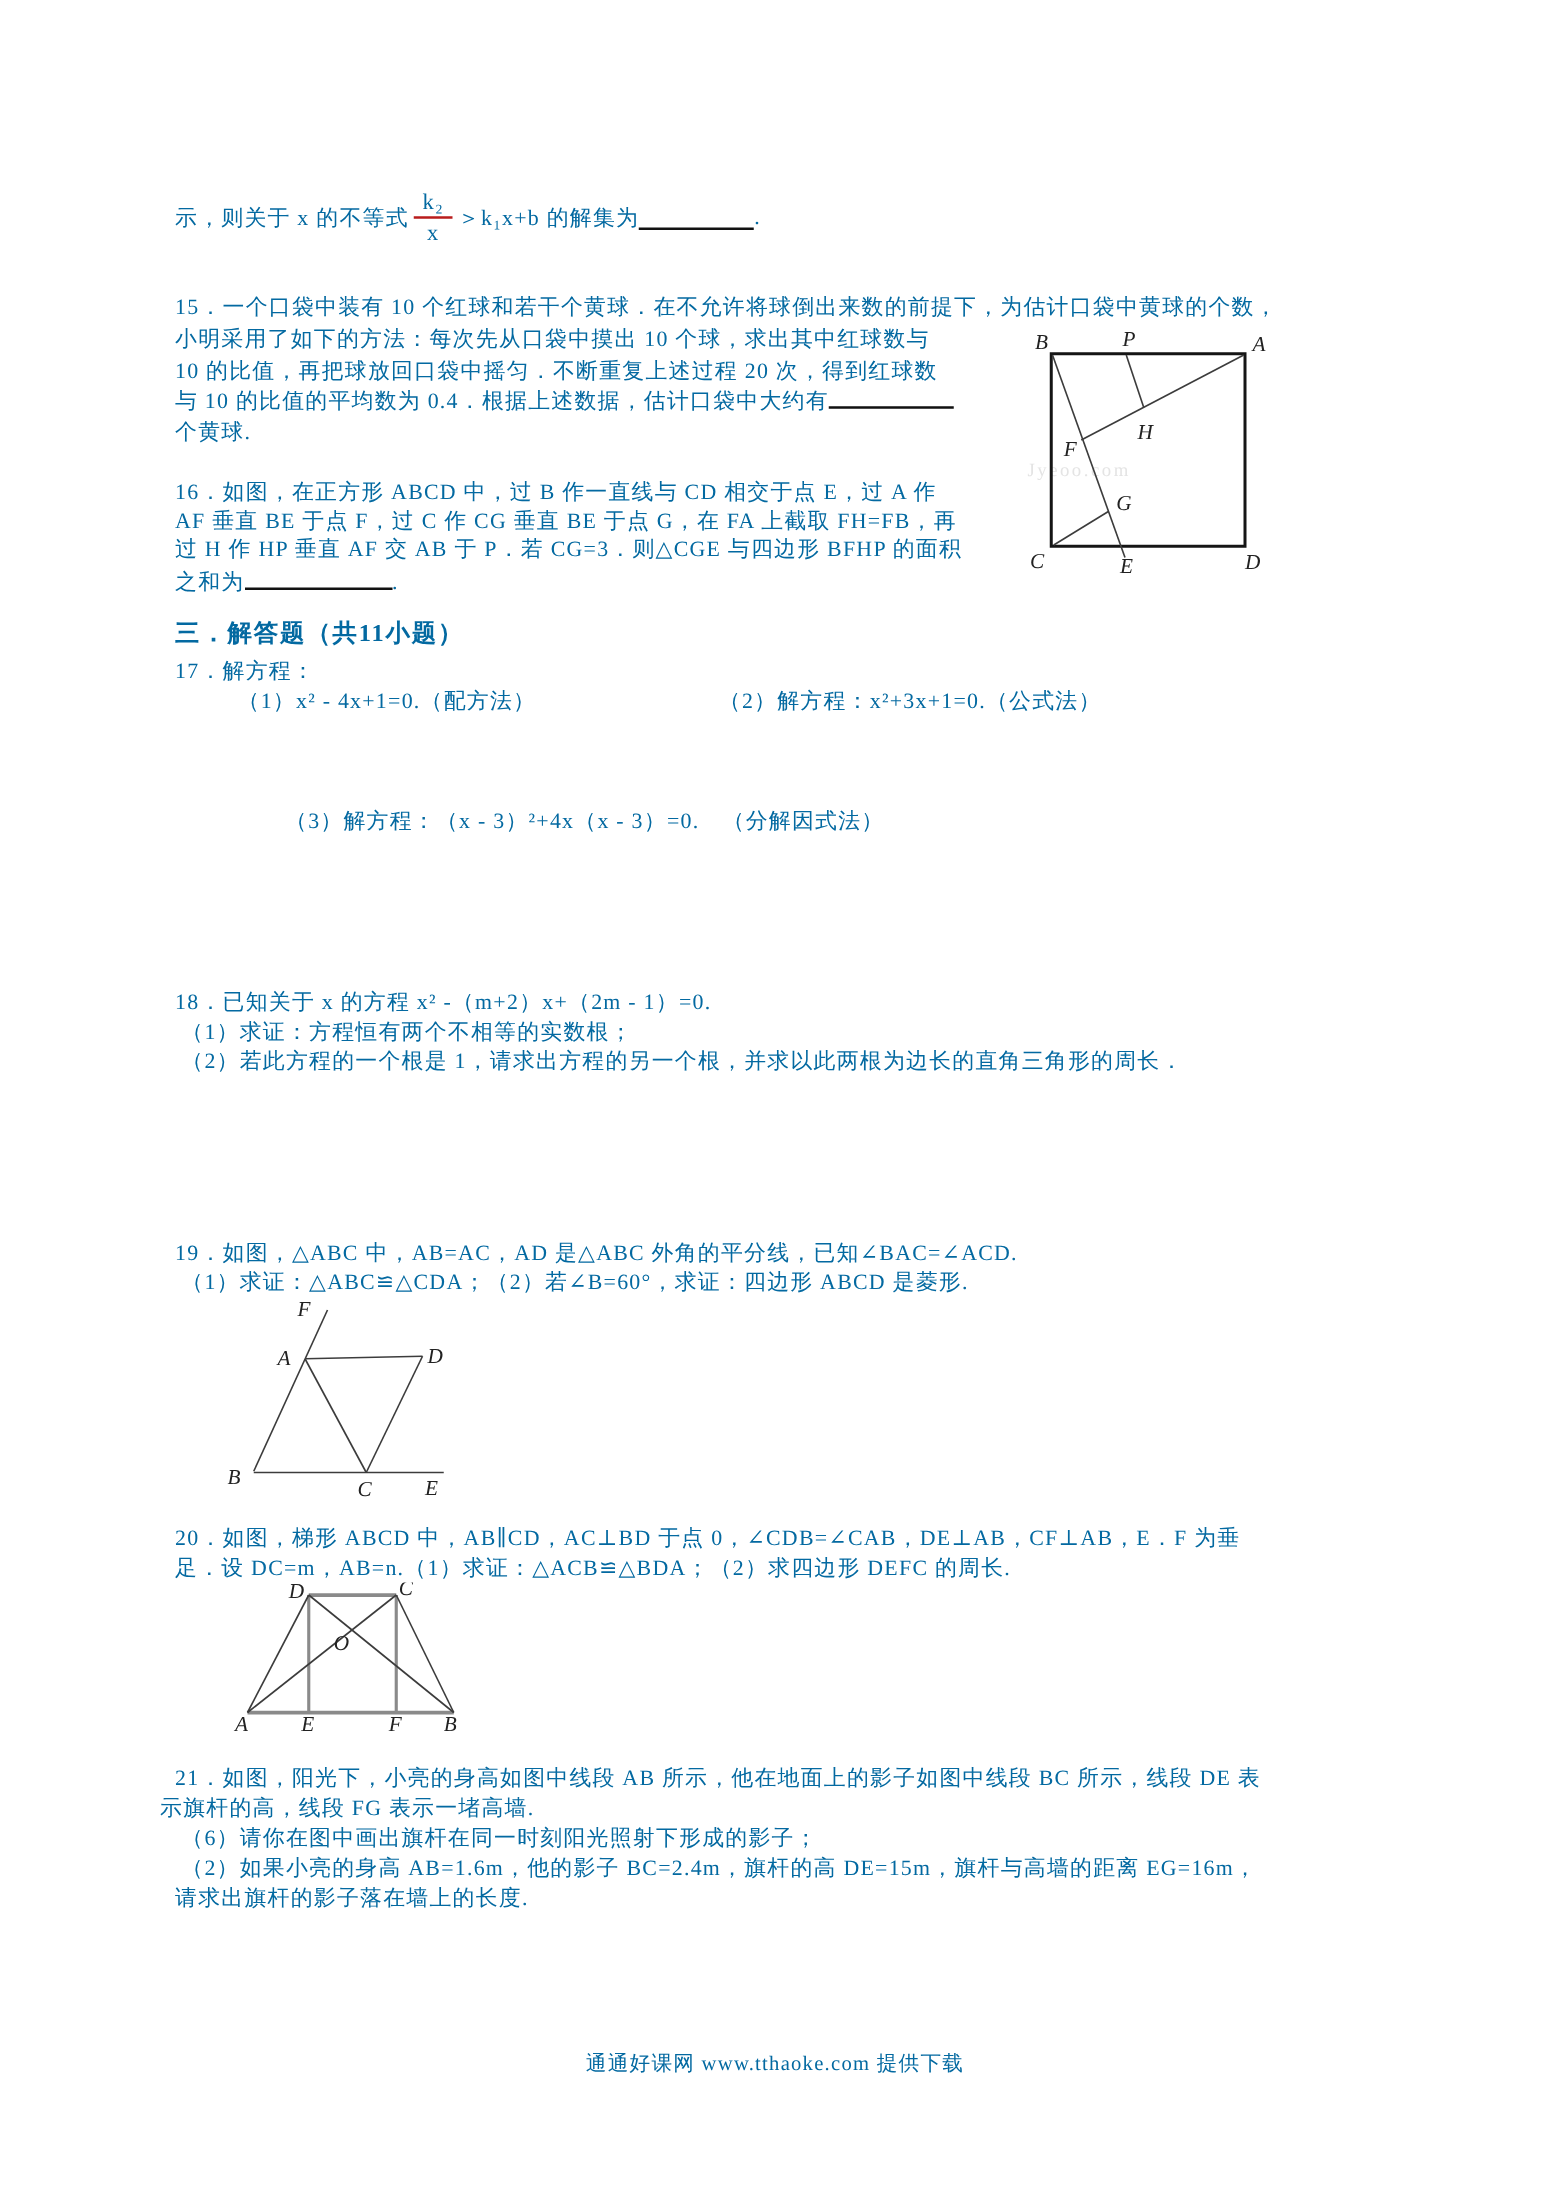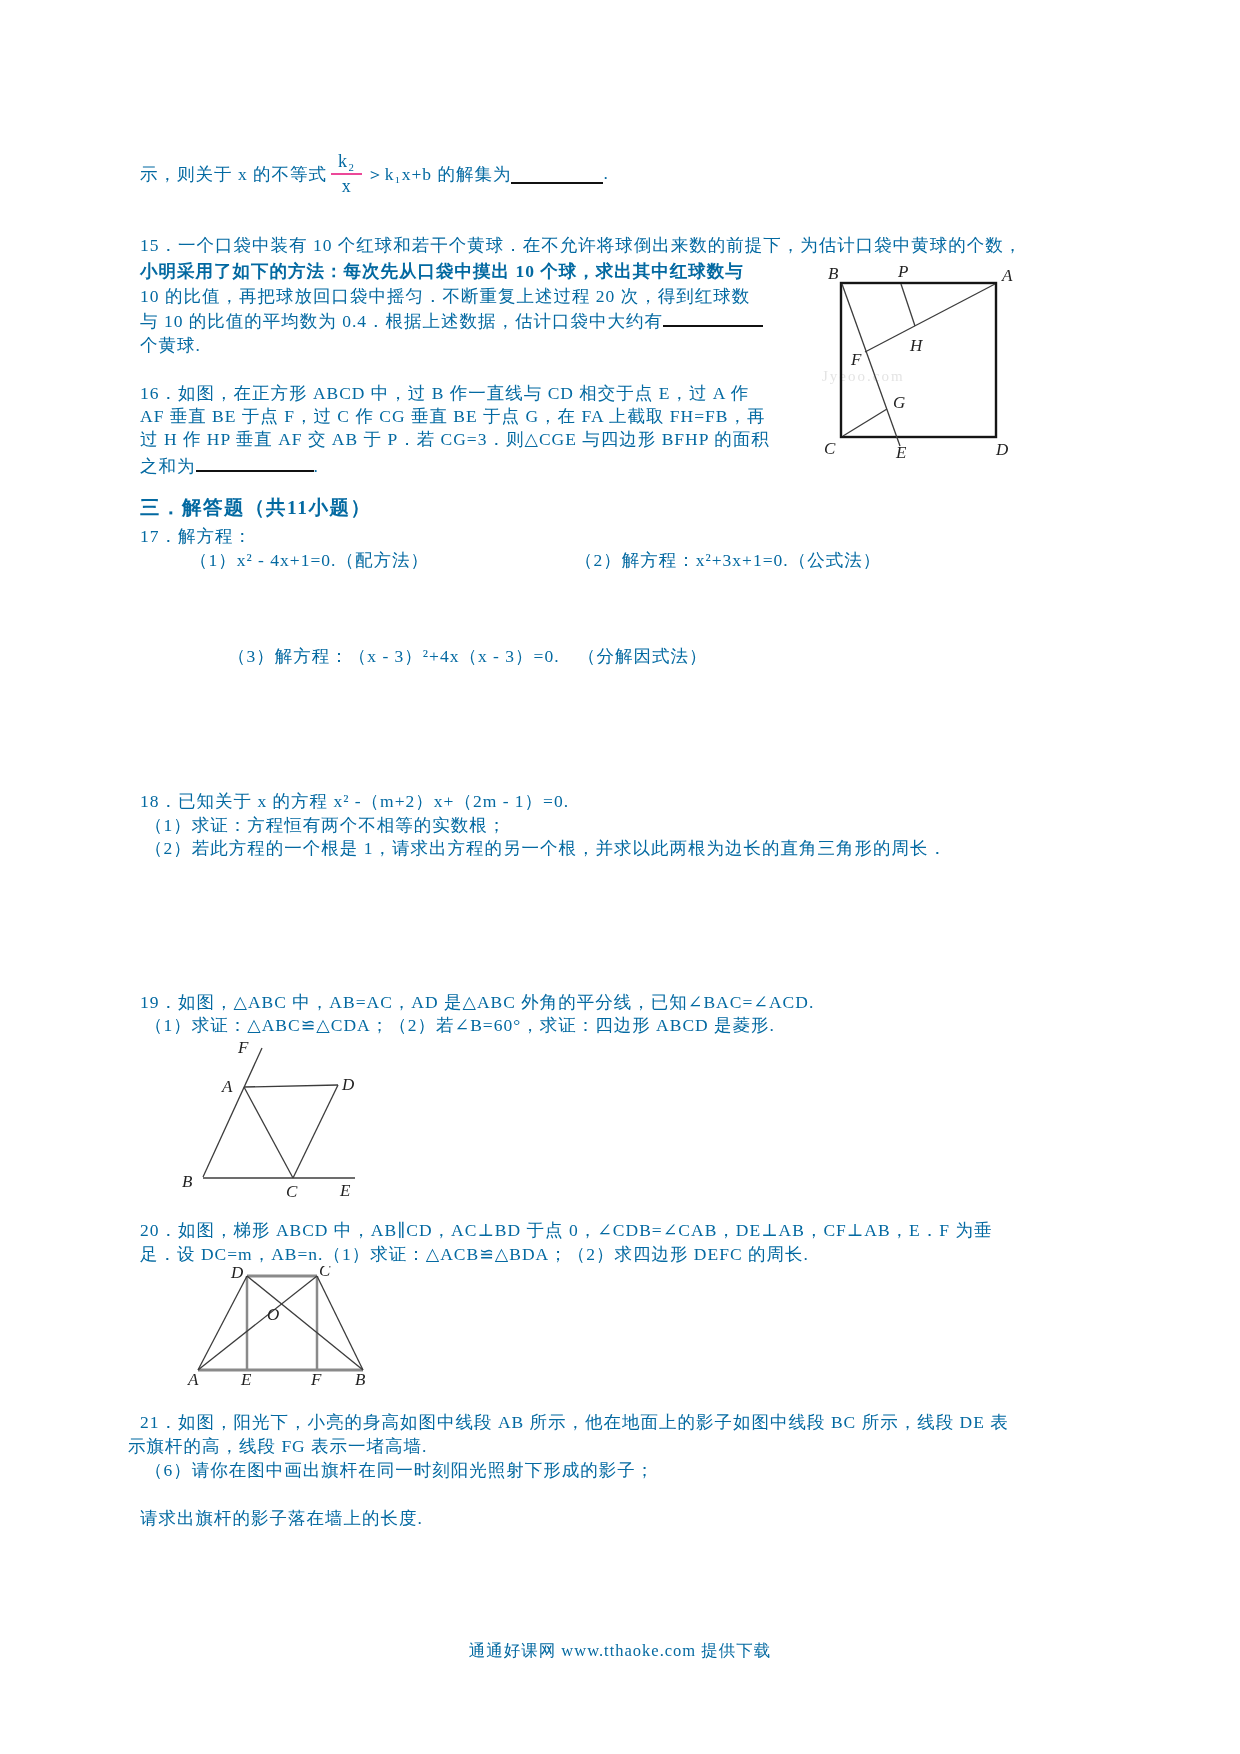--- a/index.html
+++ b/index.html
@@ -9,21 +9,21 @@
   }
   .line{
     position:absolute;white-space:nowrap;
     font-size:17.5px;line-height:24px;letter-spacing:1px;
   }
   .bold{font-weight:bold;font-size:19.5px;letter-spacing:1.5px;}
   .blank{display:inline-block;border-bottom:2px solid #111;height:1em;vertical-align:baseline;}
   .formula-row{position:absolute;display:flex;align-items:center;white-space:nowrap;
     font-size:17.5px;letter-spacing:1px;}
   .frac{display:inline-flex;flex-direction:column;align-items:center;margin:0 4px;line-height:1.05;}
-  .frac .num{border-bottom:2px solid #ec4899;padding:0 7px 2px 7px;font-size:18px;}
+  .frac .num{border-bottom:2px solid #b91c1c;padding:0 7px 2px 7px;font-size:18px;}
   .frac .den{padding-top:2px;font-size:18px;}
   svg text{font-family:"Liberation Serif","DejaVu Serif",serif;font-style:italic;font-size:17px;fill:#222;}
   svg .wm{font-style:normal;font-size:15px;fill:#e4e4e4;letter-spacing:2px;}
   .footer{position:absolute;left:0;top:1640px;width:1240px;text-align:center;
     font-size:16.5px;letter-spacing:1px;}
 </style>
 </head>
 <body>
 
 <div class="page">
@@ -33,21 +33,21 @@
     <span class="frac">
       <span class="num">k₂</span>
       <span class="den">x</span>
     </span>
     <span>＞k₁x+b 的解集为</span>
     <span class="blank" style="width:92px;"></span>
     <span>.</span>
   </div>
 
   <div class="line" style="left:140px;top:233px;">15．一个口袋中装有 10 个红球和若干个黄球．在不允许将球倒出来数的前提下，为估计口袋中黄球的个数，</div>
-  <div class="line" style="left:140px;top:259px;font-weight:bold;">小明采用了如下的方法：每次先从口袋中摸出 10 个球，求出其中红球数与</div>
+  <div class="line" style="left:140px;top:259px;">小明采用了如下的方法：每次先从口袋中摸出 10 个球，求出其中红球数与</div>
   <div class="line" style="left:140px;top:284px;">10 的比值，再把球放回口袋中摇匀．不断重复上述过程 20 次，得到红球数</div>
   <div class="line" style="left:140px;top:307px;">
     <span>与 10 的比值的平均数为 0.4．根据上述数据，估计口袋中大约有</span><span class="blank" style="width:100px;"></span>
   </div>
   <div class="line" style="left:140px;top:333px;">个黄球.</div>
 
   <svg style="position:absolute;left:820px;top:255px;" width="200" height="210" viewBox="0 0 200 210">
     <text class="wm" x="2" y="126">Jyeoo.com</text>
     <rect x="21" y="28" width="155" height="154" fill="none" stroke="#151515" stroke-width="2.4"></rect>
     <line x1="22" y1="29" x2="80" y2="191" stroke="#3c3c3c" stroke-width="1.3"></line>
@@ -117,17 +117,18 @@
     <text x="82" y="54">O</text>
     <text x="3" y="119">A</text>
     <text x="56" y="119">E</text>
     <text x="126" y="119">F</text>
     <text x="170" y="119">B</text>
   </svg>
 
   <div class="line" style="left:140px;top:1410px;">21．如图，阳光下，小亮的身高如图中线段 AB 所示，他在地面上的影子如图中线段 BC 所示，线段 DE 表</div>
   <div class="line" style="left:128px;top:1434px;">示旗杆的高，线段 FG 表示一堵高墙.</div>
   <div class="line" style="left:145px;top:1458px;">（6）请你在图中画出旗杆在同一时刻阳光照射下形成的影子；</div>
+  <div class="line" style="left:145px;top:1482px;">（2）如果小亮的身高 AB=1.6m，他的影子 BC=2.4m，旗杆的高 DE=15m，旗杆与高墙的距离 EG=16m，</div>
   <div class="line" style="left:140px;top:1506px;">请求出旗杆的影子落在墙上的长度.</div>
 
   <div class="footer">通通好课网  www.tthaoke.com  提供下载</div>
 
 </div>
 
 </body></html>

